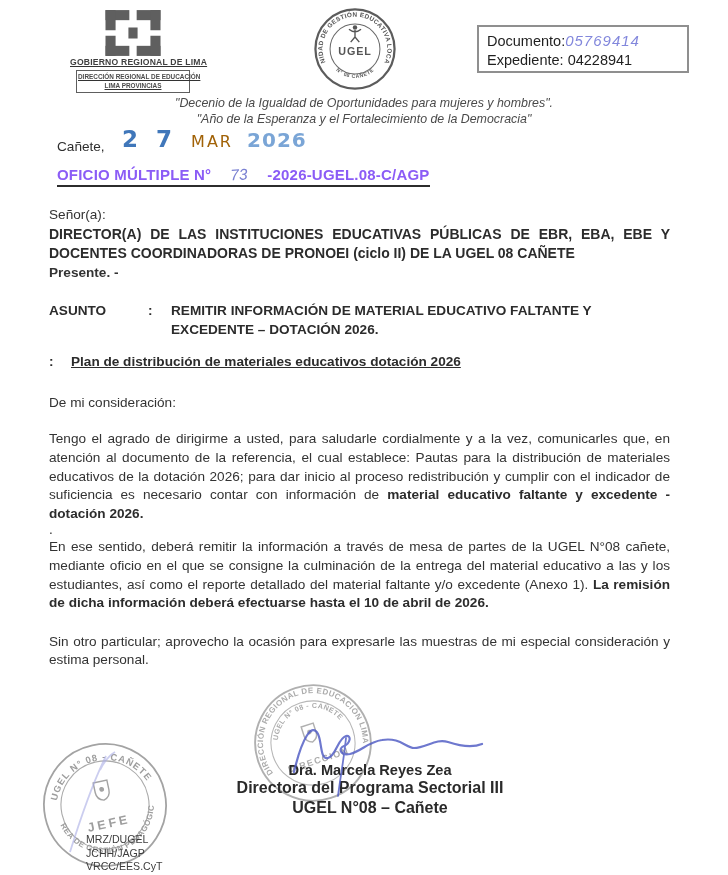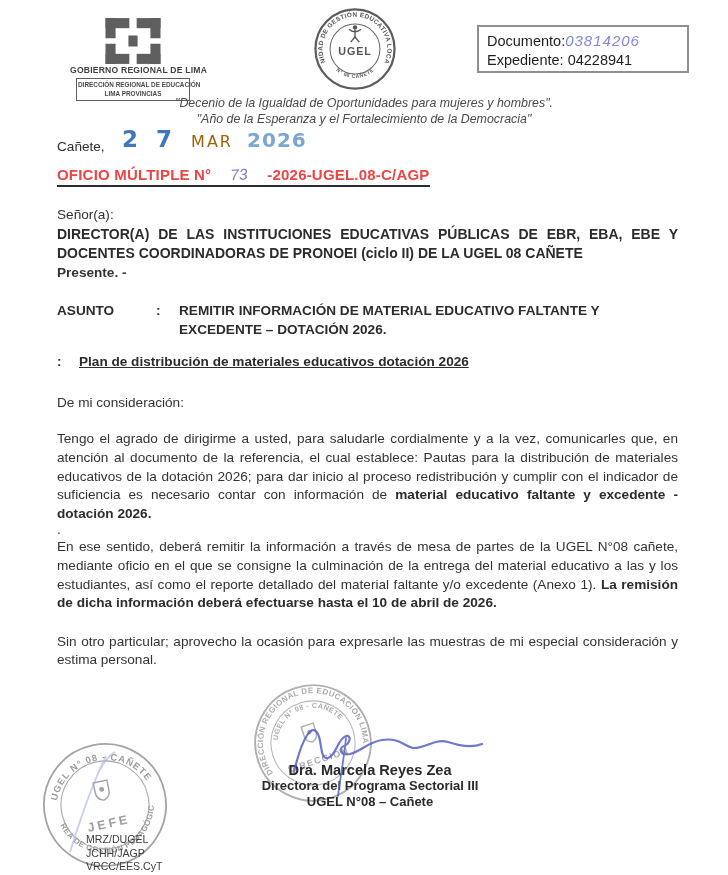--- a/index.html
+++ b/index.html
@@ -3,64 +3,64 @@
 <meta charset="utf-8">
 <style>
   * { margin:0; padding:0; box-sizing:border-box; }
   html,body { background:#e8e8e8; }
   .page {
     position:relative; width:728px; height:875px; margin:0 auto;
     background:#ffffff; overflow:hidden;
     font-family:"Liberation Sans", sans-serif; color:#333;
   }
   
-  .logo-left { position:absolute; left:70px; top:18px; width:126px; text-align:center; }
+  .logo-left { position:absolute; left:70px; top:10px; width:126px; text-align:center;text-decoration:underline; }
   .logo-left .emblem { display:block; margin:0 auto; }
   .logo-left .gob-title { font-size:8.6px; font-weight:bold; color:#3f3f3f; letter-spacing:.2px; margin-top:1px; white-space:nowrap; }
   .logo-left .dre-box { border:1px solid #5e5e5e; margin:3px 6px 0 6px; padding:2px 1px; }
   .logo-left .dre-box div { font-size:6.4px; font-weight:bold; color:#4a4a4a; line-height:1.35; white-space:nowrap; }
   .seal-wrap { position:absolute; left:312px; top:6px; width:86px; height:86px; }
   .doc-box {
     position:absolute; left:477px; top:25px; width:212px; height:48px;
     border:2px solid #8f8f8f; padding:4px 8px; font-size:14.5px; color:#1f1f1f; line-height:1.32;
   }
   .doc-box .hand { color:#8287dc; font-style:italic; font-size:15px; letter-spacing:1px; }
   .motto { position:absolute; left:0; top:95px; width:100%; text-align:center;
            font-style:italic; font-size:12.4px; color:#4a4a4a; line-height:1.32; }
   
   .dateline-city { position:absolute; left:57px; top:139px; font-size:13.6px; color:#2e2e2e; }
   .date-stamp { position:absolute; left:122px; top:126px; font-family:"DejaVu Sans", sans-serif; white-space:nowrap; }
   .date-stamp .day  { font-size:23px; font-weight:bold; color:#4077ba; letter-spacing:5px; }
   .date-stamp .mon  { font-size:16px; font-weight:normal; color:#a16207; letter-spacing:2px; margin-left:9px; }
   .date-stamp .year { font-size:20px; font-weight:bold; color:#7aa5d6; letter-spacing:1px; margin-left:9px; }
   .doc-title { position:absolute; left:57px; top:166px; }
   .doc-title .line { display:inline-block; border-bottom:2px solid #2c2c2c; padding-bottom:1px; }
-  .doc-title .pt { font-size:15px; font-weight:bold; color:#ef4444; letter-spacing:.2px; }
+  .doc-title .pt { font-size:15px; font-weight:bold; color:#8b5cf6; letter-spacing:.2px; }
   .doc-title .num { display:inline-block; width:56px; text-align:center; color:#7a80d2;
                     font-size:15.5px; font-style:italic; transform:rotate(-4deg); }
   
-  .content { position:absolute; left:57px; top:206px; width:621px; font-size:13.6px; line-height:1.37; color:#333; }
+  .content { position:absolute; left:49px; top:206px; width:621px; font-size:13.6px; line-height:1.37; color:#333; }
   .content .b { font-weight:bold; color:#2c2c2c; }
   .addressee { font-weight:bold; color:#2c2c2c; font-size:14px; text-align:justify; line-height:1.42; }
   .presente { margin-bottom:19px;font-weight:bold; }
   .ref-row { display:flex; font-weight:bold; color:#2c2c2c; margin-bottom:14px; }
   .ref-row .lbl { width:99px; flex:none; }
   .ref-row .colon { width:13px; flex:none; }
   .ref-row .txt { flex:1; padding-left:4px; }
   .ref-row.asunto .txt { padding-left:10px; }
   .greeting { margin-bottom:18px; }
   .just { text-align:justify; }
   .stray-dot { line-height:1.1; }
   .para-gap { margin-bottom:20px; }
   
   .dir-stamp { position:absolute; left:250px; top:680px; width:126px; height:126px; opacity:.62; }
   .sig-svg { position:absolute; left:288px; top:708px; z-index:5; }
   .name-block { position:absolute; left:236px; top:762px; width:268px; text-align:center; z-index:4; color:#2a2a2a; }
   .name-block .nm { font-size:14.6px; font-weight:bold; }
-  .name-block .t1, .name-block .t2 { font-size:13px; font-weight:bold; line-height:1.26; }
+  .name-block .t1, .name-block .t2 { font-size:16px; font-weight:bold; line-height:1.26; }
   .jefe-stamp { position:absolute; left:40px; top:740px; width:130px; height:130px; opacity:.68; }
   .initials { position:absolute; left:86px; top:833px; font-size:10.6px; color:#3d3d3d; line-height:1.28; z-index:6; }
   svg text { font-family:"Liberation Sans", sans-serif; }
 </style>
 </head>
 <body>
 
 <div class="page">
 
   <div class="logo-left">
@@ -100,21 +100,21 @@
         <path d="M50,28 L50,36 M43,27 Q50,33 57,27 M50,36 L45,42 M50,36 L55,42"></path>
       </g>
       <text x="50" y="57" font-size="12.5" font-weight="bold" fill="#555" letter-spacing="1" text-anchor="middle">UGEL</text>
       <text font-size="6" font-weight="bold" fill="#5c5c5c" letter-spacing=".6" text-anchor="middle">
         <textPath href="#ugelBottom" startOffset="50%">N° 08 CAÑETE</textPath>
       </text>
     </svg>
   </div>
 
   <div class="doc-box">
-    <div><span>Documento:</span><span class="hand">03814206</span></div>
+    <div><span>Documento:</span><span class="hand">05769414</span></div>
     <div><span>Expediente:</span> <span>04228941</span></div>
   </div>
 
   <div class="motto">
     <div>"Decenio de la Igualdad de Oportunidades para mujeres y hombres".</div>
     <div>"Año de la Esperanza y el Fortalecimiento de la Democracia"</div>
   </div>
 
   <div class="dateline-city">Cañete,</div>
   <div class="date-stamp">

